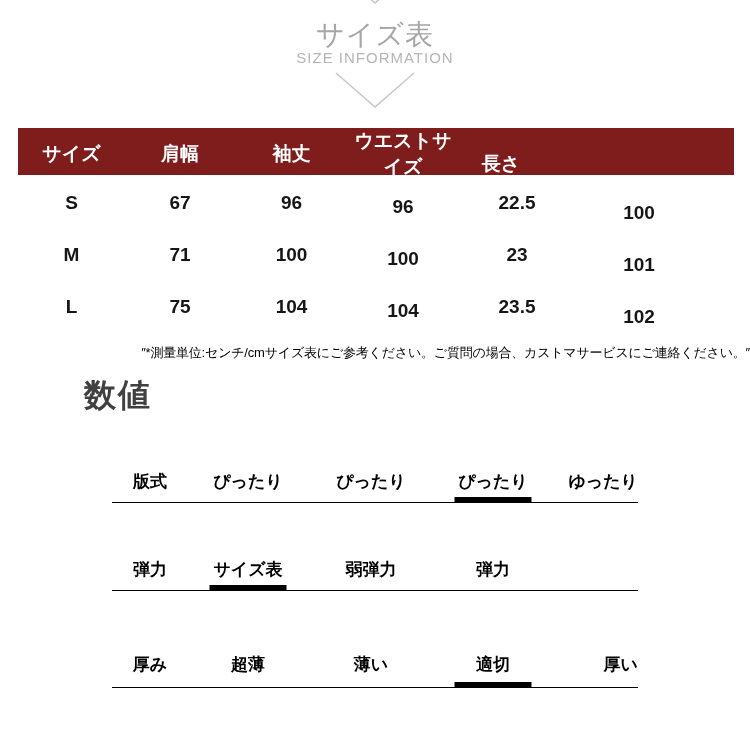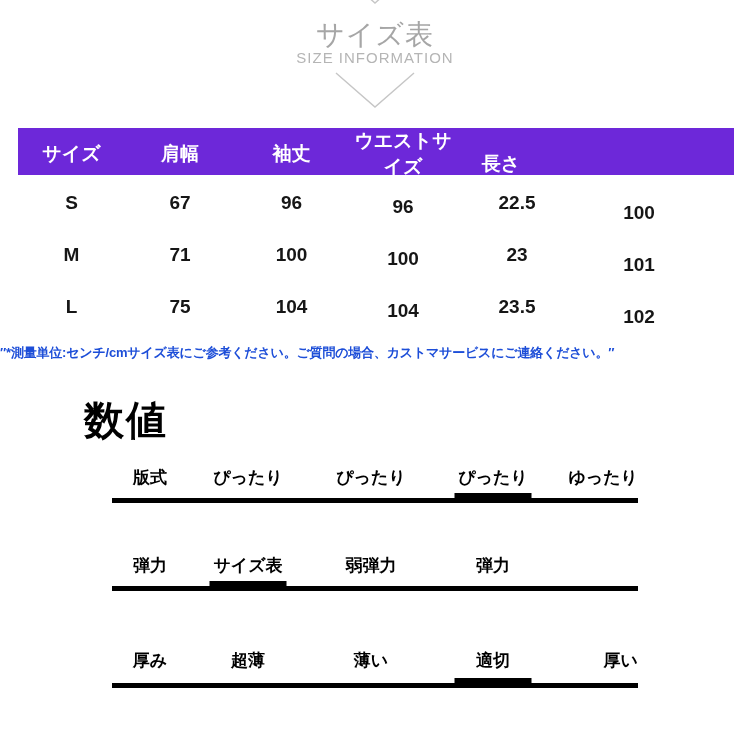--- a/index.html
+++ b/index.html
@@ -13,39 +13,39 @@
   .chev-main { left:335px; top:72px; }
 
   .page-title { position:absolute; top:16px; left:0; width:100%; text-align:center;
     font-size:28px; color:#a6a6a6; letter-spacing:1px; font-weight:400; }
   .page-subtitle { position:absolute; top:49px; left:0; width:100%; text-align:center;
     font-size:15px; color:#b5b5b5; letter-spacing:1px; font-weight:400; }
 
   
   .size-table { position:absolute; left:18px; top:128px; width:716px; }
   .st-grid { display:grid; grid-template-columns:107px 110px 113px 110px 118px 158px; }
-  .st-header { background:#6d28d9; height:47px; align-items:center; }
+  .st-header { background:#7f1d1d; height:47px; align-items:center; }
   .st-header .cell { color:#ffffff; font-size:19px; font-weight:700; text-align:center; }
   .st-body { padding-top:2px; }
   .st-row { height:52px; align-items:center; }
   .st-row .cell { color:#161616; font-size:19px; font-weight:700; text-align:center; }
   .cell.lastcol { padding-right:32px;margin-top:20px; }
   .cell.bustcol { position:relative; top:4px; }
   .st-header .cell.bustcol { top:0; }
 
-  .note { position:absolute; top:344px; left:0; width:100%; text-align:left;
-    font-size:13px; font-weight:700; color:#1d4ed8; letter-spacing:-0.2px; }
+  .note { position:absolute; top:344px; left:0; width:100%; text-align:right;
+    font-size:13px; font-weight:400; color:#000000; letter-spacing:-0.2px; }
 
-  .section-heading { position:absolute; left:84px; top:393px; font-size:40px;
-    font-weight:700; color:#000000; letter-spacing:2px; }
+  .section-heading { position:absolute; left:84px; top:374px; font-size:32px;
+    font-weight:700; color:#404040; letter-spacing:2px; }
 
   
   .attr-table { position:absolute; left:112px; top:455px; width:526px; }
   .attr-row { display:grid; grid-template-columns:76px 120px 126px 118px 86px;
-    border-bottom:5px solid #000000; }
+    border-bottom:1px solid #000000; }
   .attr-row.r1 { height:48px; }
   .attr-row.r2 { height:88px; }
   .attr-row.r3 { height:97px;font-family:Liberation Mono, monospace; }
   .attr-cell { display:flex; align-items:flex-end; justify-content:center;
     padding-bottom:9px; position:relative; font-size:17px; font-weight:700; color:#000; }
   .attr-row.r3 .attr-cell { padding-bottom:11px; }
   .attr-cell.lastopt { justify-content:flex-end; }
   .underline-bar { display:none; }
   .attr-cell.selected .underline-bar { display:block; position:absolute; bottom:-1px;
     left:50%; transform:translateX(-50%); width:77px; height:6px; background:#000; }

